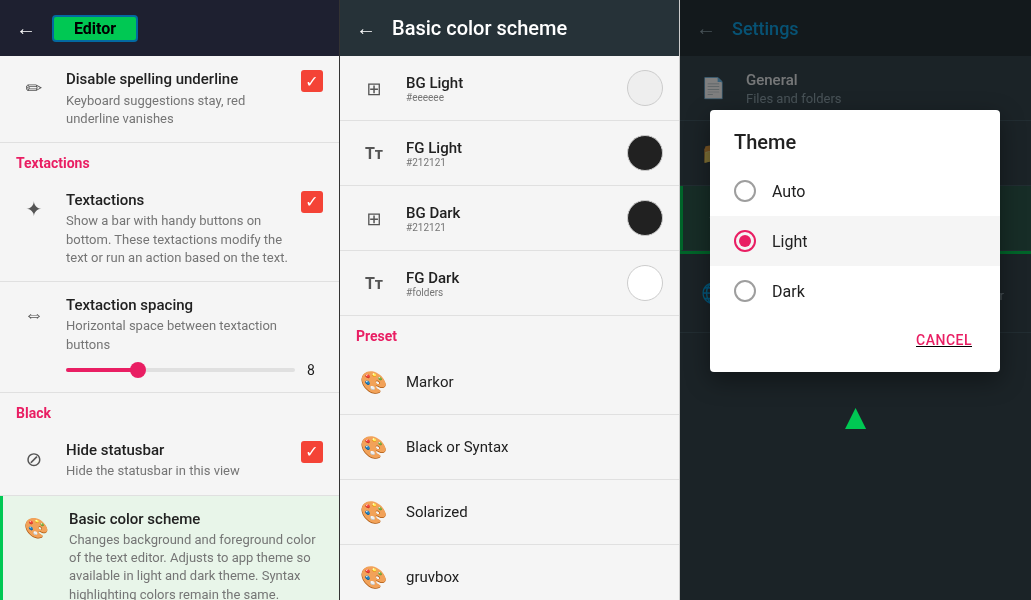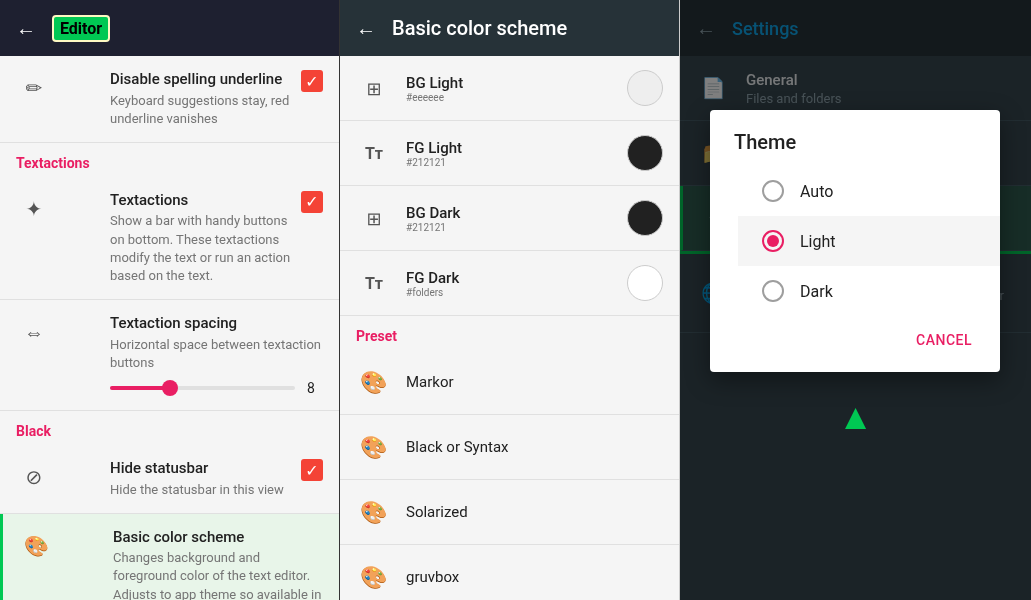--- a/index.html
+++ b/index.html
@@ -47,23 +47,23 @@
       color: #fff;
       font-size: 20px;
       font-weight: 500;
     }
 
     .editor-badge {
       background: #00c853;
       color: #000;
       font-size: 16px;
       font-weight: bold;
-      padding: 2px 6px;
+      padding: 2px 20px;
       border-radius: 4px;
-      border: 2px solid #fef9c3;
+      border: 2px solid #0369a1;
     }
 
     .panel-content {
       flex: 1;
       overflow-y: auto;
       background: #f5f5f5;
     }
 
     .setting-item {
       display: flex;
@@ -85,21 +85,20 @@
       align-items: center;
       justify-content: center;
       margin-right: 14px;
       flex-shrink: 0;
       color: #555;
       font-size: 20px;
     }
 
     .setting-text {
       flex: 1;
-      margin-left: 44px;
     }
 
     .setting-title {
       font-size: 15px;
       color: #212121;
       font-weight: 500;
       line-height: 1.3;
     }
 
     .setting-desc {
@@ -347,21 +346,20 @@
       font-weight: 500;
       color: #212121;
       padding: 20px 24px 12px 24px;
     }
 
     .dialog-option {
       display: flex;
       align-items: center;
       padding: 14px 24px;
       cursor: pointer;
-      margin-left: 28px;
     }
 
     .radio-outer {
       width: 22px;
       height: 22px;
       border-radius: 50%;
       border: 2px solid #9e9e9e;
       display: flex;
       align-items: center;
       justify-content: center;
@@ -382,20 +380,21 @@
 
     .option-label {
       font-size: 16px;
       color: #212121;
     }
 
     .dialog-actions {
       display: flex;
       justify-content: flex-end;
       padding: 8px 16px 16px 16px;
+      text-decoration: underline;
     }
 
     .cancel-btn {
       color: #e91e63;
       font-size: 14px;
       font-weight: 500;
       text-transform: uppercase;
       padding: 8px 12px;
       cursor: pointer;
       letter-spacing: 0.5px;

